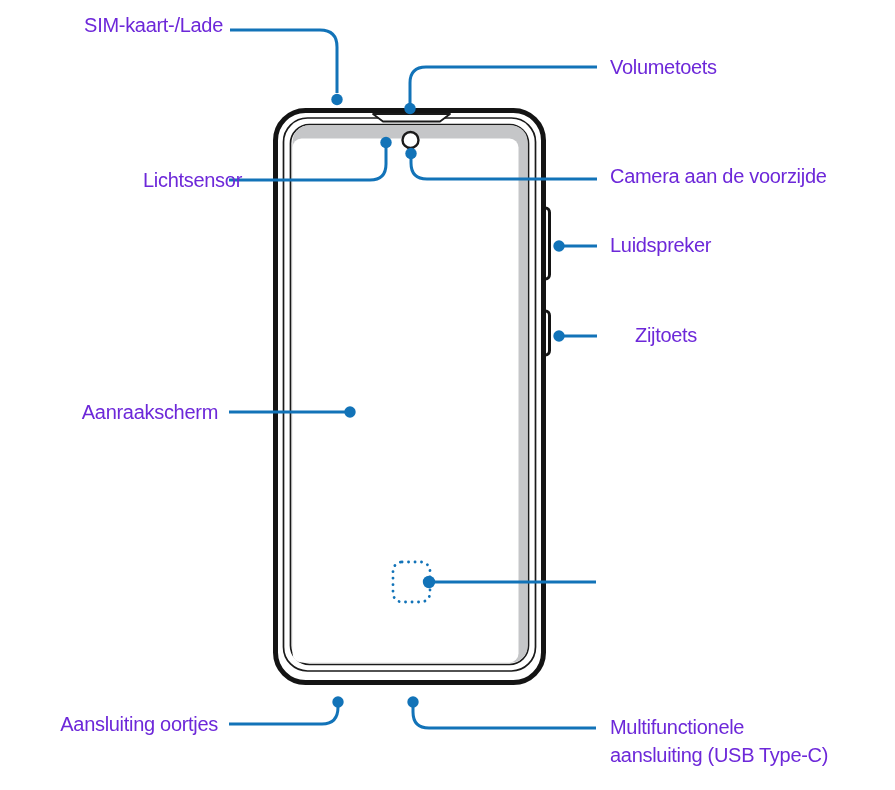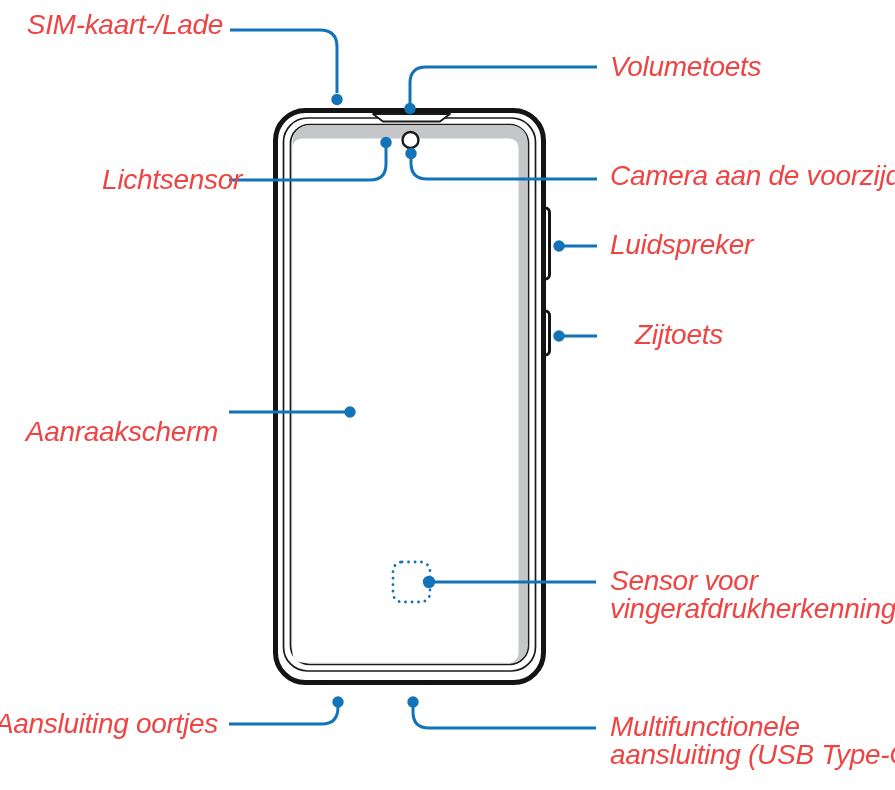--- a/index.html
+++ b/index.html
@@ -6,26 +6,25 @@
   .canvas{
     position:relative;
     width:895px;height:790px;
     background:#ffffff;
     font-family:"Liberation Sans","DejaVu Sans",sans-serif;
     overflow:hidden;
   }
   .diagram-svg{position:absolute;left:0;top:0;}
   .lbl{
     position:absolute;
-    font-size:28px;
+    font-size:20px;
     line-height:28px;
-    color:#ef4444;
+    color:#6d28d9;
     letter-spacing:-0.3px;
     white-space:nowrap;
-    font-style:italic;
   }
   .lbl.align-right{text-align:right;}
 </style>
 </head>
 <body>
 
 <div class="canvas">
 
   <svg class="diagram-svg" width="895" height="790" viewBox="0 0 895 790">
 
@@ -71,35 +70,31 @@
       <circle cx="413" cy="702" r="5.7"></circle>
     </g>
   </svg>
 
   <div class="lbl align-right" style="top:11px; right:672px;">
     <div>SIM-kaart-/Lade</div>
   </div>
 
   <div class="lbl align-right" style="top:166px; right:653px;">Lichtsensor</div>
 
-  <div class="lbl align-right" style="top:418px; right:677px;">Aanraakscherm</div>
+  <div class="lbl align-right" style="top:398px; right:677px;">Aanraakscherm</div>
 
   <div class="lbl align-right" style="top:710px; right:677px;">Aansluiting oortjes</div>
 
   <div class="lbl" style="top:53px; left:610px;">Volumetoets</div>
 
   <div class="lbl" style="top:162px; left:610px;">Camera aan de voorzijde</div>
 
   <div class="lbl" style="top:231px; left:610px;">Luidspreker</div>
 
   <div class="lbl" style="top:321px; left:610px;margin-left:25px;">Zijtoets</div>
 
-  <div class="lbl" style="top:567px; left:610px;">
-    <div>Sensor voor</div>
-    <div>vingerafdrukherkenning</div>
-  </div>
 
   <div class="lbl" style="top:713px; left:610px;">
     <div>Multifunctionele</div>
     <div>aansluiting (USB Type-C)</div>
   </div>
 
 </div>
 
 </body></html>

